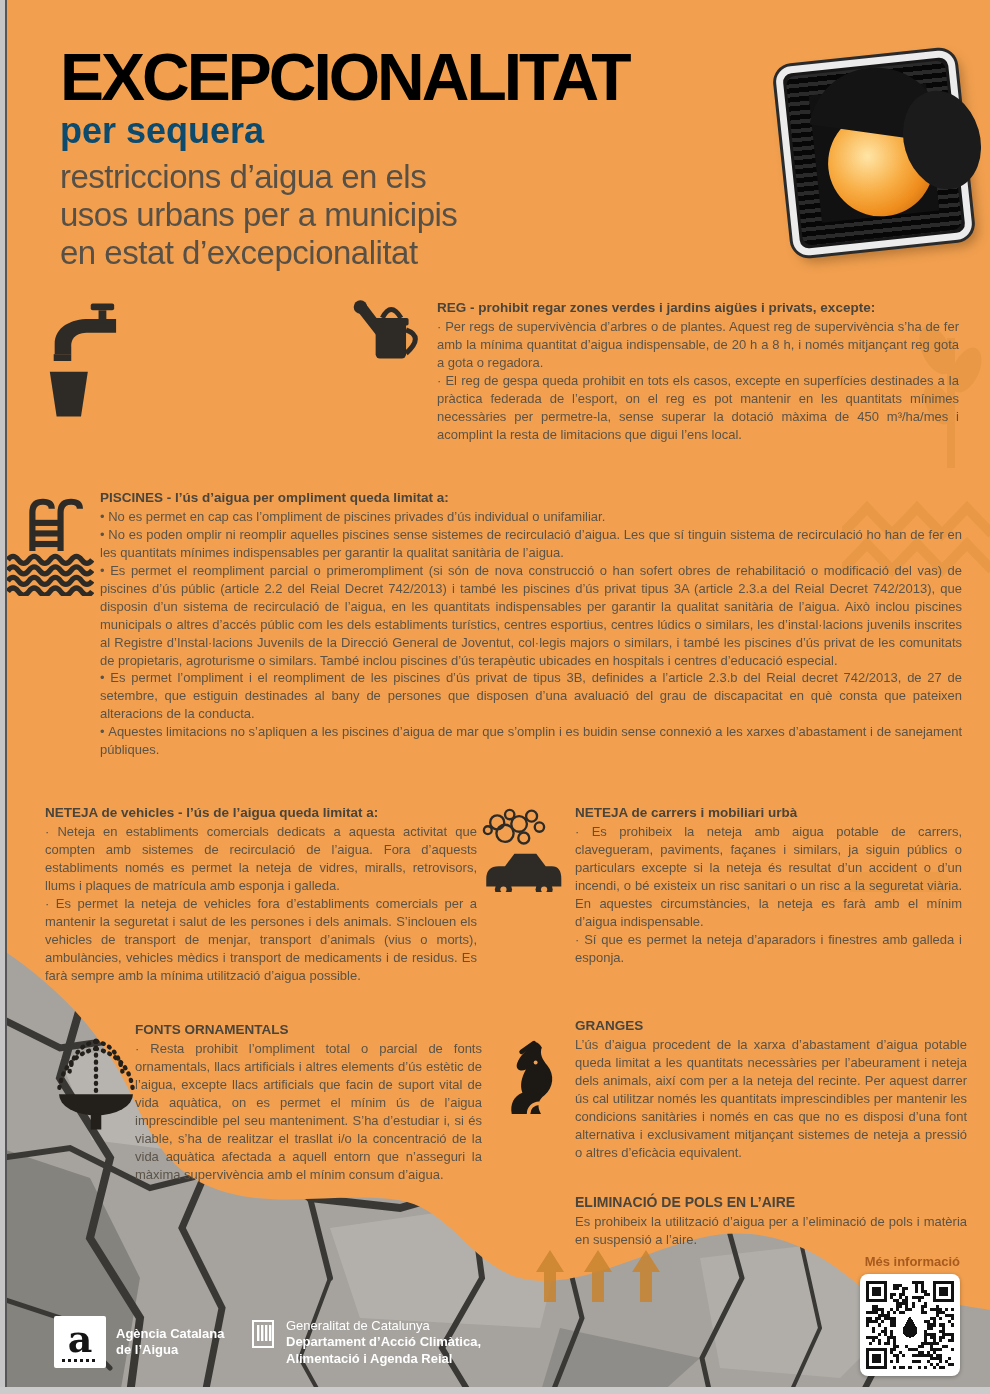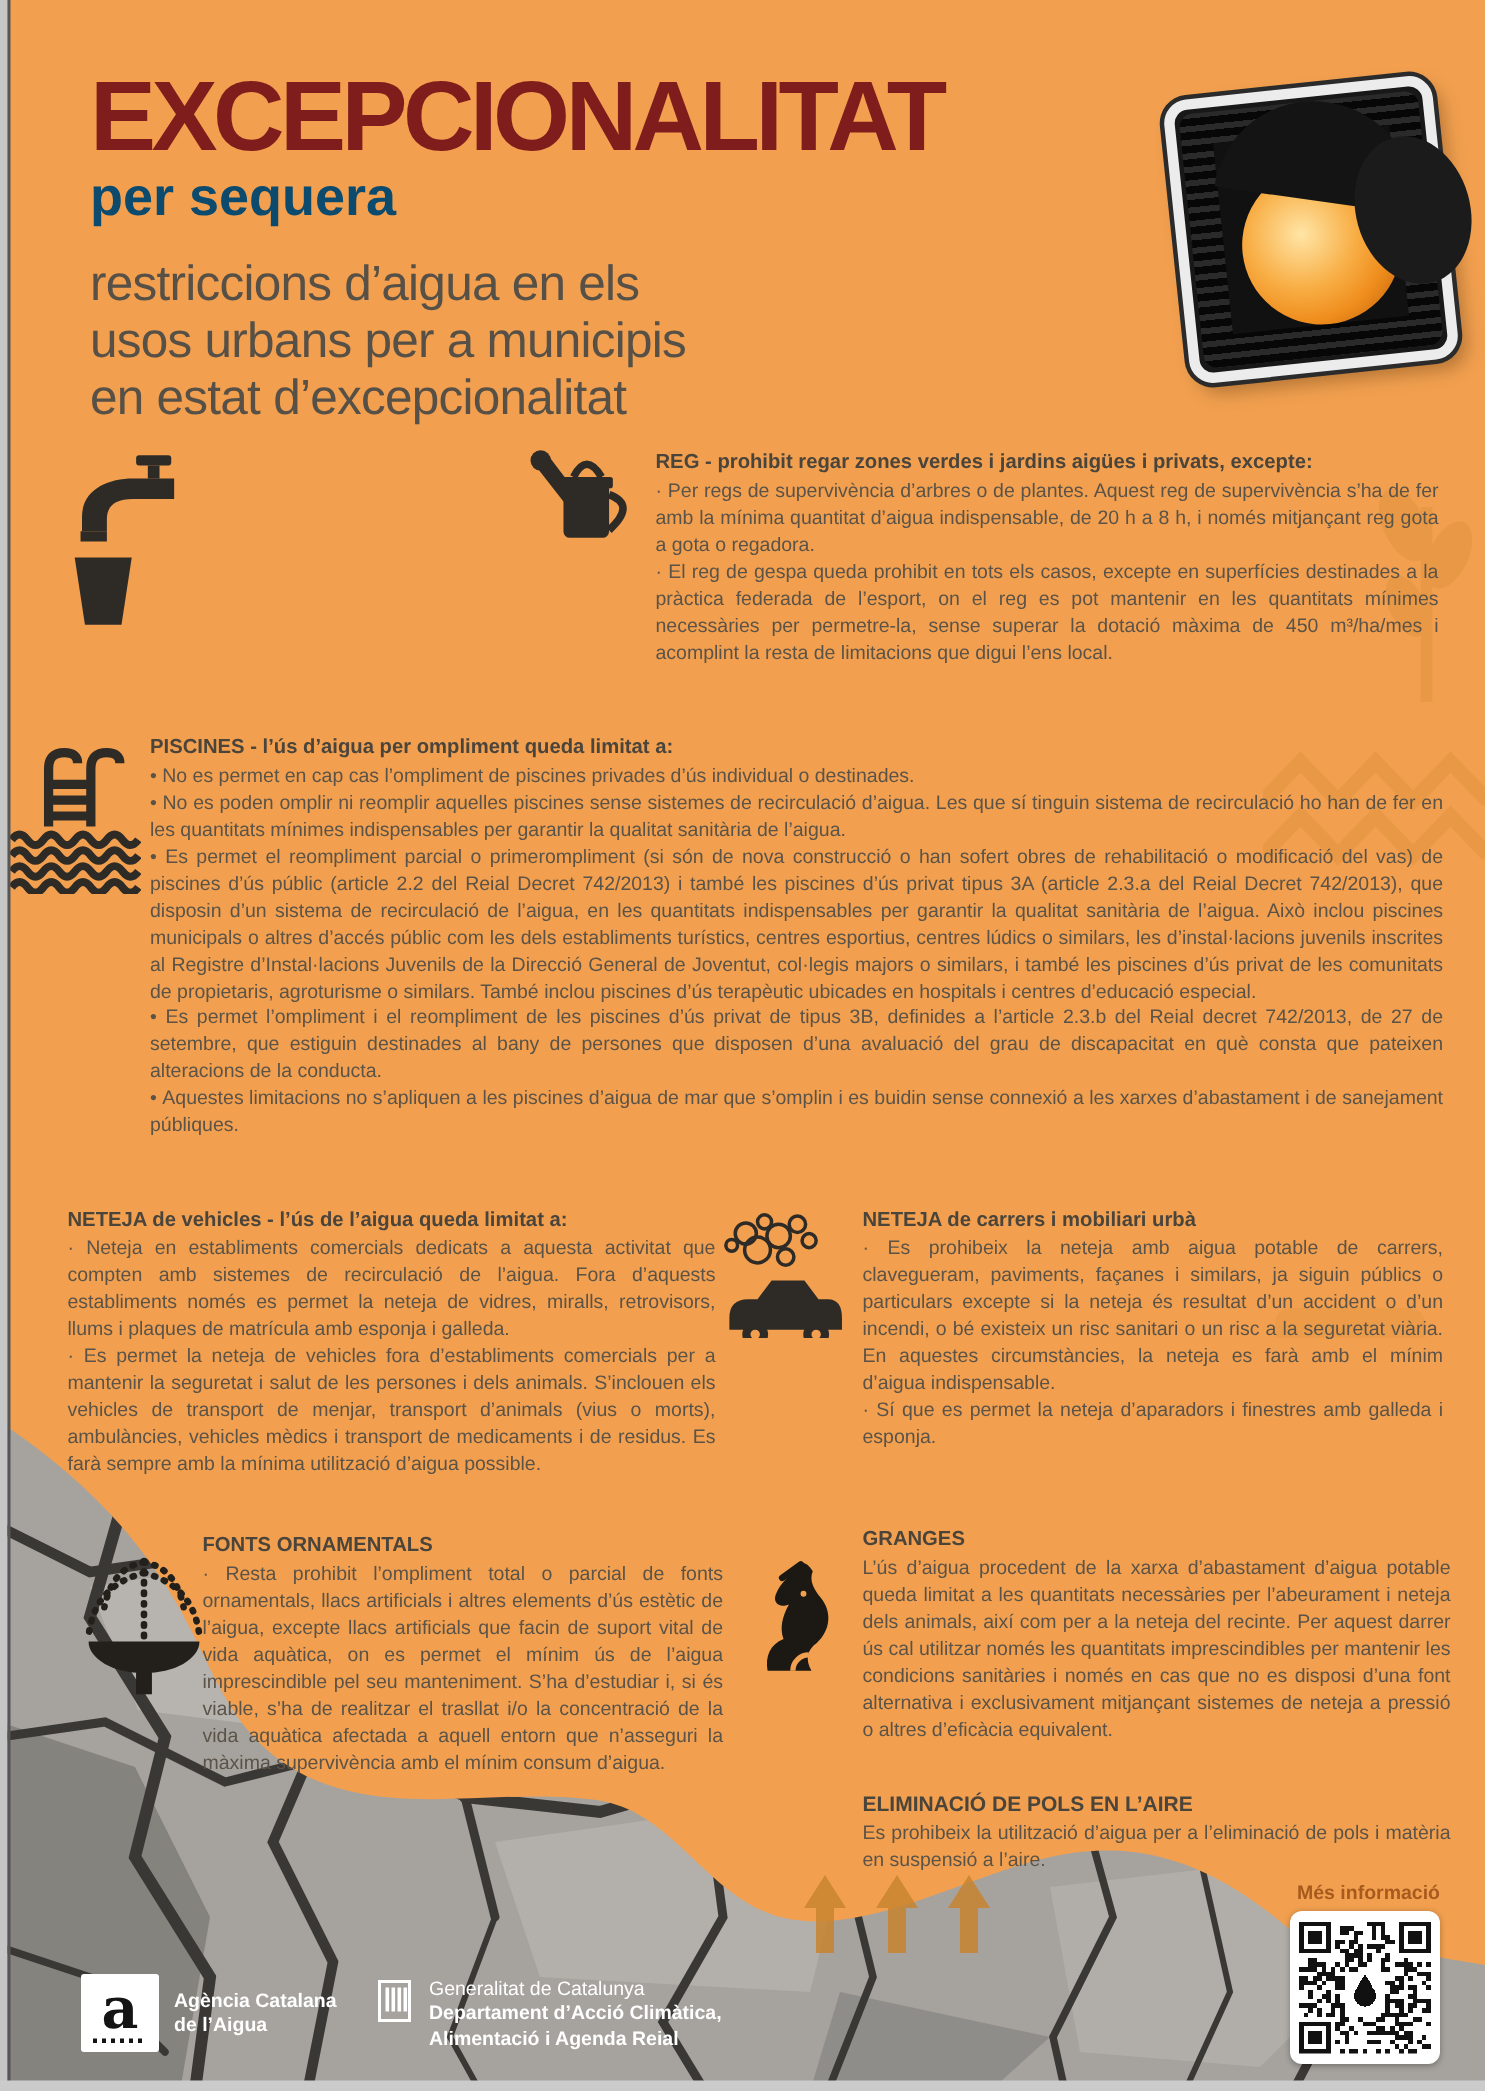--- a/index.html
+++ b/index.html
@@ -1,20 +1,20 @@
 <!DOCTYPE html>
 <html><head>
 <meta charset="utf-8">
 <style>
   html,body{margin:0;padding:0;background:#e8e8e8;}
   #poster{position:relative;width:990px;height:1394px;background:#F2A04F;overflow:hidden;
           font-family:"Liberation Sans","DejaVu Sans",sans-serif;color:#5b5348;}
   .abs{position:absolute;}
   
-  h1.title{margin:0;font-size:66px;font-weight:700;letter-spacing:-3px;color:#7f1d1d;line-height:1.0;}
+  h1.title{margin:0;font-size:66px;font-weight:700;letter-spacing:-3px;color:#000000;line-height:1.0;}
   .subtitle{font-size:36px;font-weight:700;color:#0c4a6e;margin-top:2px;line-height:1.05;}
   .tagline{font-size:33px;font-weight:400;color:#575047;line-height:38px;letter-spacing:-0.5px;}
   .head{font-weight:700;font-size:13.5px;color:#4a443b;margin:0 0 3px 0;text-align:justify;}
   .txt{font-size:13px;line-height:1.38;text-align:justify;}
   ul.bullets{margin:0;padding:0;list-style:none;}
   ul.bullets li{font-size:13px;line-height:1.38;text-align:justify;}
   ul.big li::before{content:"\2022\00a0";}
   ul.dot li::before{content:"\00b7\00a0";}
   
   .edge-left{left:0;top:0;width:5px;height:1394px;background:#c6c6c6;z-index:40;}
@@ -116,21 +116,21 @@
     </g>
   </svg>
 
   <svg class="abs" style="left:0;top:892px;z-index:2;" width="990" height="440" viewBox="0 0 990 440">
     <path d="M0,0 H990 V418 C955,412 905,404 862,396 C820,360 770,330 700,346 C640,360 575,400 520,386 C470,372 450,316 398,308 C340,300 280,316 225,300 C165,282 150,240 128,196 C100,140 60,96 0,56 Z" fill="#F2A04F"></path>
   </svg>
 
   <div class="abs" style="left:60px;top:44px;width:720px;z-index:5;">
     <h1 class="title">EXCEPCIONALITAT</h1>
     <div class="subtitle">per sequera</div>
-    <div class="tagline" style="margin-top:20px;">restriccions d’aigua en els</div>
+    <div class="tagline" style="margin-top:8px;">restriccions d’aigua en els</div>
     <div class="tagline">usos urbans per a municipis</div>
     <div class="tagline">en estat d’excepcionalitat</div>
   </div>
 
   <div class="abs tl-wrap">
     <div class="tl-frame">
       <div class="tl-slats"></div>
       <div class="tl-panel"></div>
       <div class="tl-bulb"></div>
       <div class="tl-hood"></div>
@@ -177,21 +177,21 @@
     <g stroke="#2e2b27" stroke-width="6" fill="none">
       <path d="M2,74 q6,-8 12,0 t12,0 t12,0 t12,0 t12,0 t12,0 t12,0 t12,0"></path>
       <path d="M2,86 q6,-8 12,0 t12,0 t12,0 t12,0 t12,0 t12,0 t12,0 t12,0"></path>
       <path d="M2,98 q6,-8 12,0 t12,0 t12,0 t12,0 t12,0 t12,0 t12,0 t12,0"></path>
       <path d="M2,110 q6,-8 12,0 t12,0 t12,0 t12,0 t12,0 t12,0 t12,0 t12,0"></path>
     </g>
   </svg>
   <div class="abs" style="left:100px;top:490px;width:862px;z-index:5;">
     <p class="head">PISCINES - l’ús d’aigua per ompliment queda limitat a:</p>
     <ul class="bullets big">
-      <li>No es permet en cap cas l’ompliment de piscines privades d’ús individual o destinades.</li>
+      <li>No es permet en cap cas l’ompliment de piscines privades d’ús individual o unifamiliar.</li>
       <li>No es poden omplir ni reomplir aquelles piscines sense sistemes de recirculació d’aigua. Les que sí tinguin sistema de recirculació ho han de fer en les quantitats mínimes indispensables per garantir la qualitat sanitària de l’aigua.</li>
       <li>Es permet el reompliment parcial o primerompliment (si són de nova construcció o han sofert obres de rehabilitació o modificació del vas) de piscines d’ús públic (article 2.2 del Reial Decret 742/2013) i també les piscines d’ús privat tipus 3A (article 2.3.a del Reial Decret 742/2013), que disposin d’un sistema de recirculació de l’aigua, en les quantitats indispensables per garantir la qualitat sanitària de l’aigua. Això inclou piscines municipals o altres d’accés públic com les dels establiments turístics, centres esportius, centres lúdics o similars, les d’instal·lacions juvenils inscrites al Registre d’Instal·lacions Juvenils de la Direcció General de Joventut, col·legis majors o similars, i també les piscines d’ús privat de les comunitats de propietaris, agroturisme o similars. També inclou piscines d’ús terapèutic ubicades en hospitals i centres d’educació especial.</li>
       <li>Es permet l’ompliment i el reompliment de les piscines d’ús privat de tipus 3B, definides a l’article 2.3.b del Reial decret 742/2013, de 27 de setembre, que estiguin destinades al bany de persones que disposen d’una avaluació del grau de discapacitat en què consta que pateixen alteracions de la conducta.</li>
       <li>Aquestes limitacions no s’apliquen a les piscines d’aigua de mar que s’omplin i es buidin sense connexió a les xarxes d’abastament i de sanejament públiques.</li>
     </ul>
   </div>
 
   <div class="abs" style="left:45px;top:805px;width:432px;z-index:5;">
     <p class="head">NETEJA de vehicles - l’ús de l’aigua queda limitat a:</p>
     <ul class="bullets dot">

